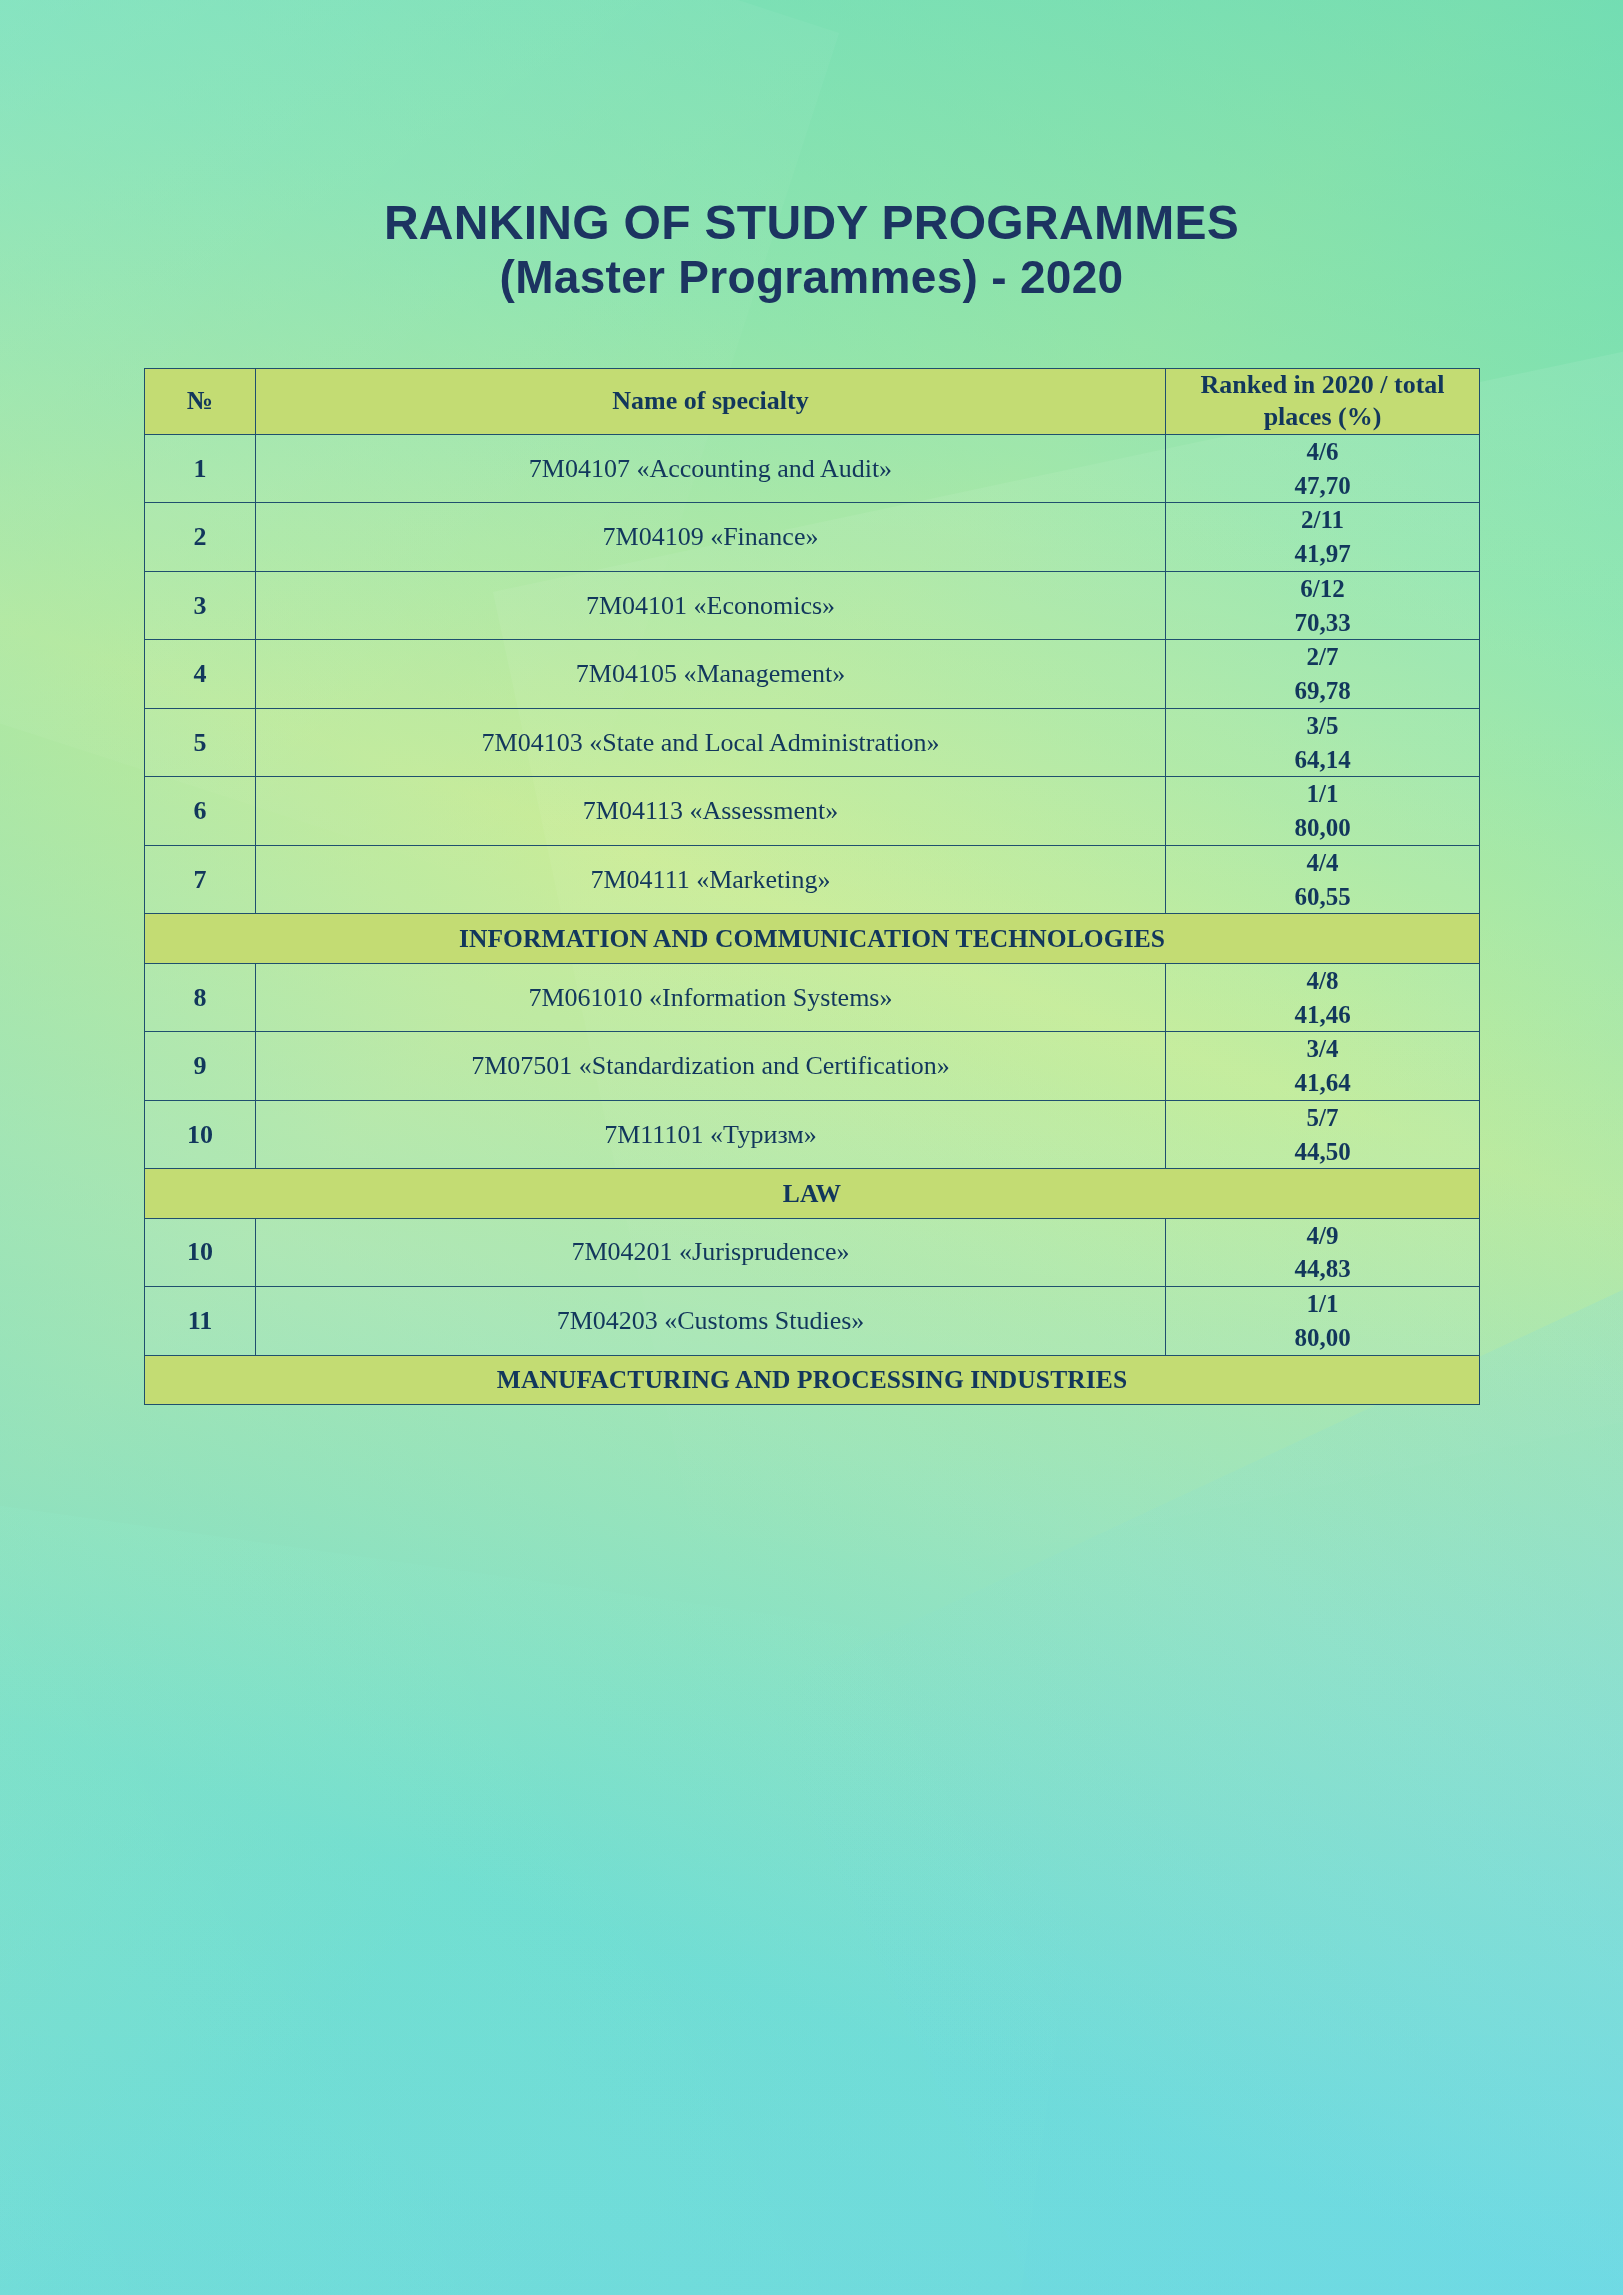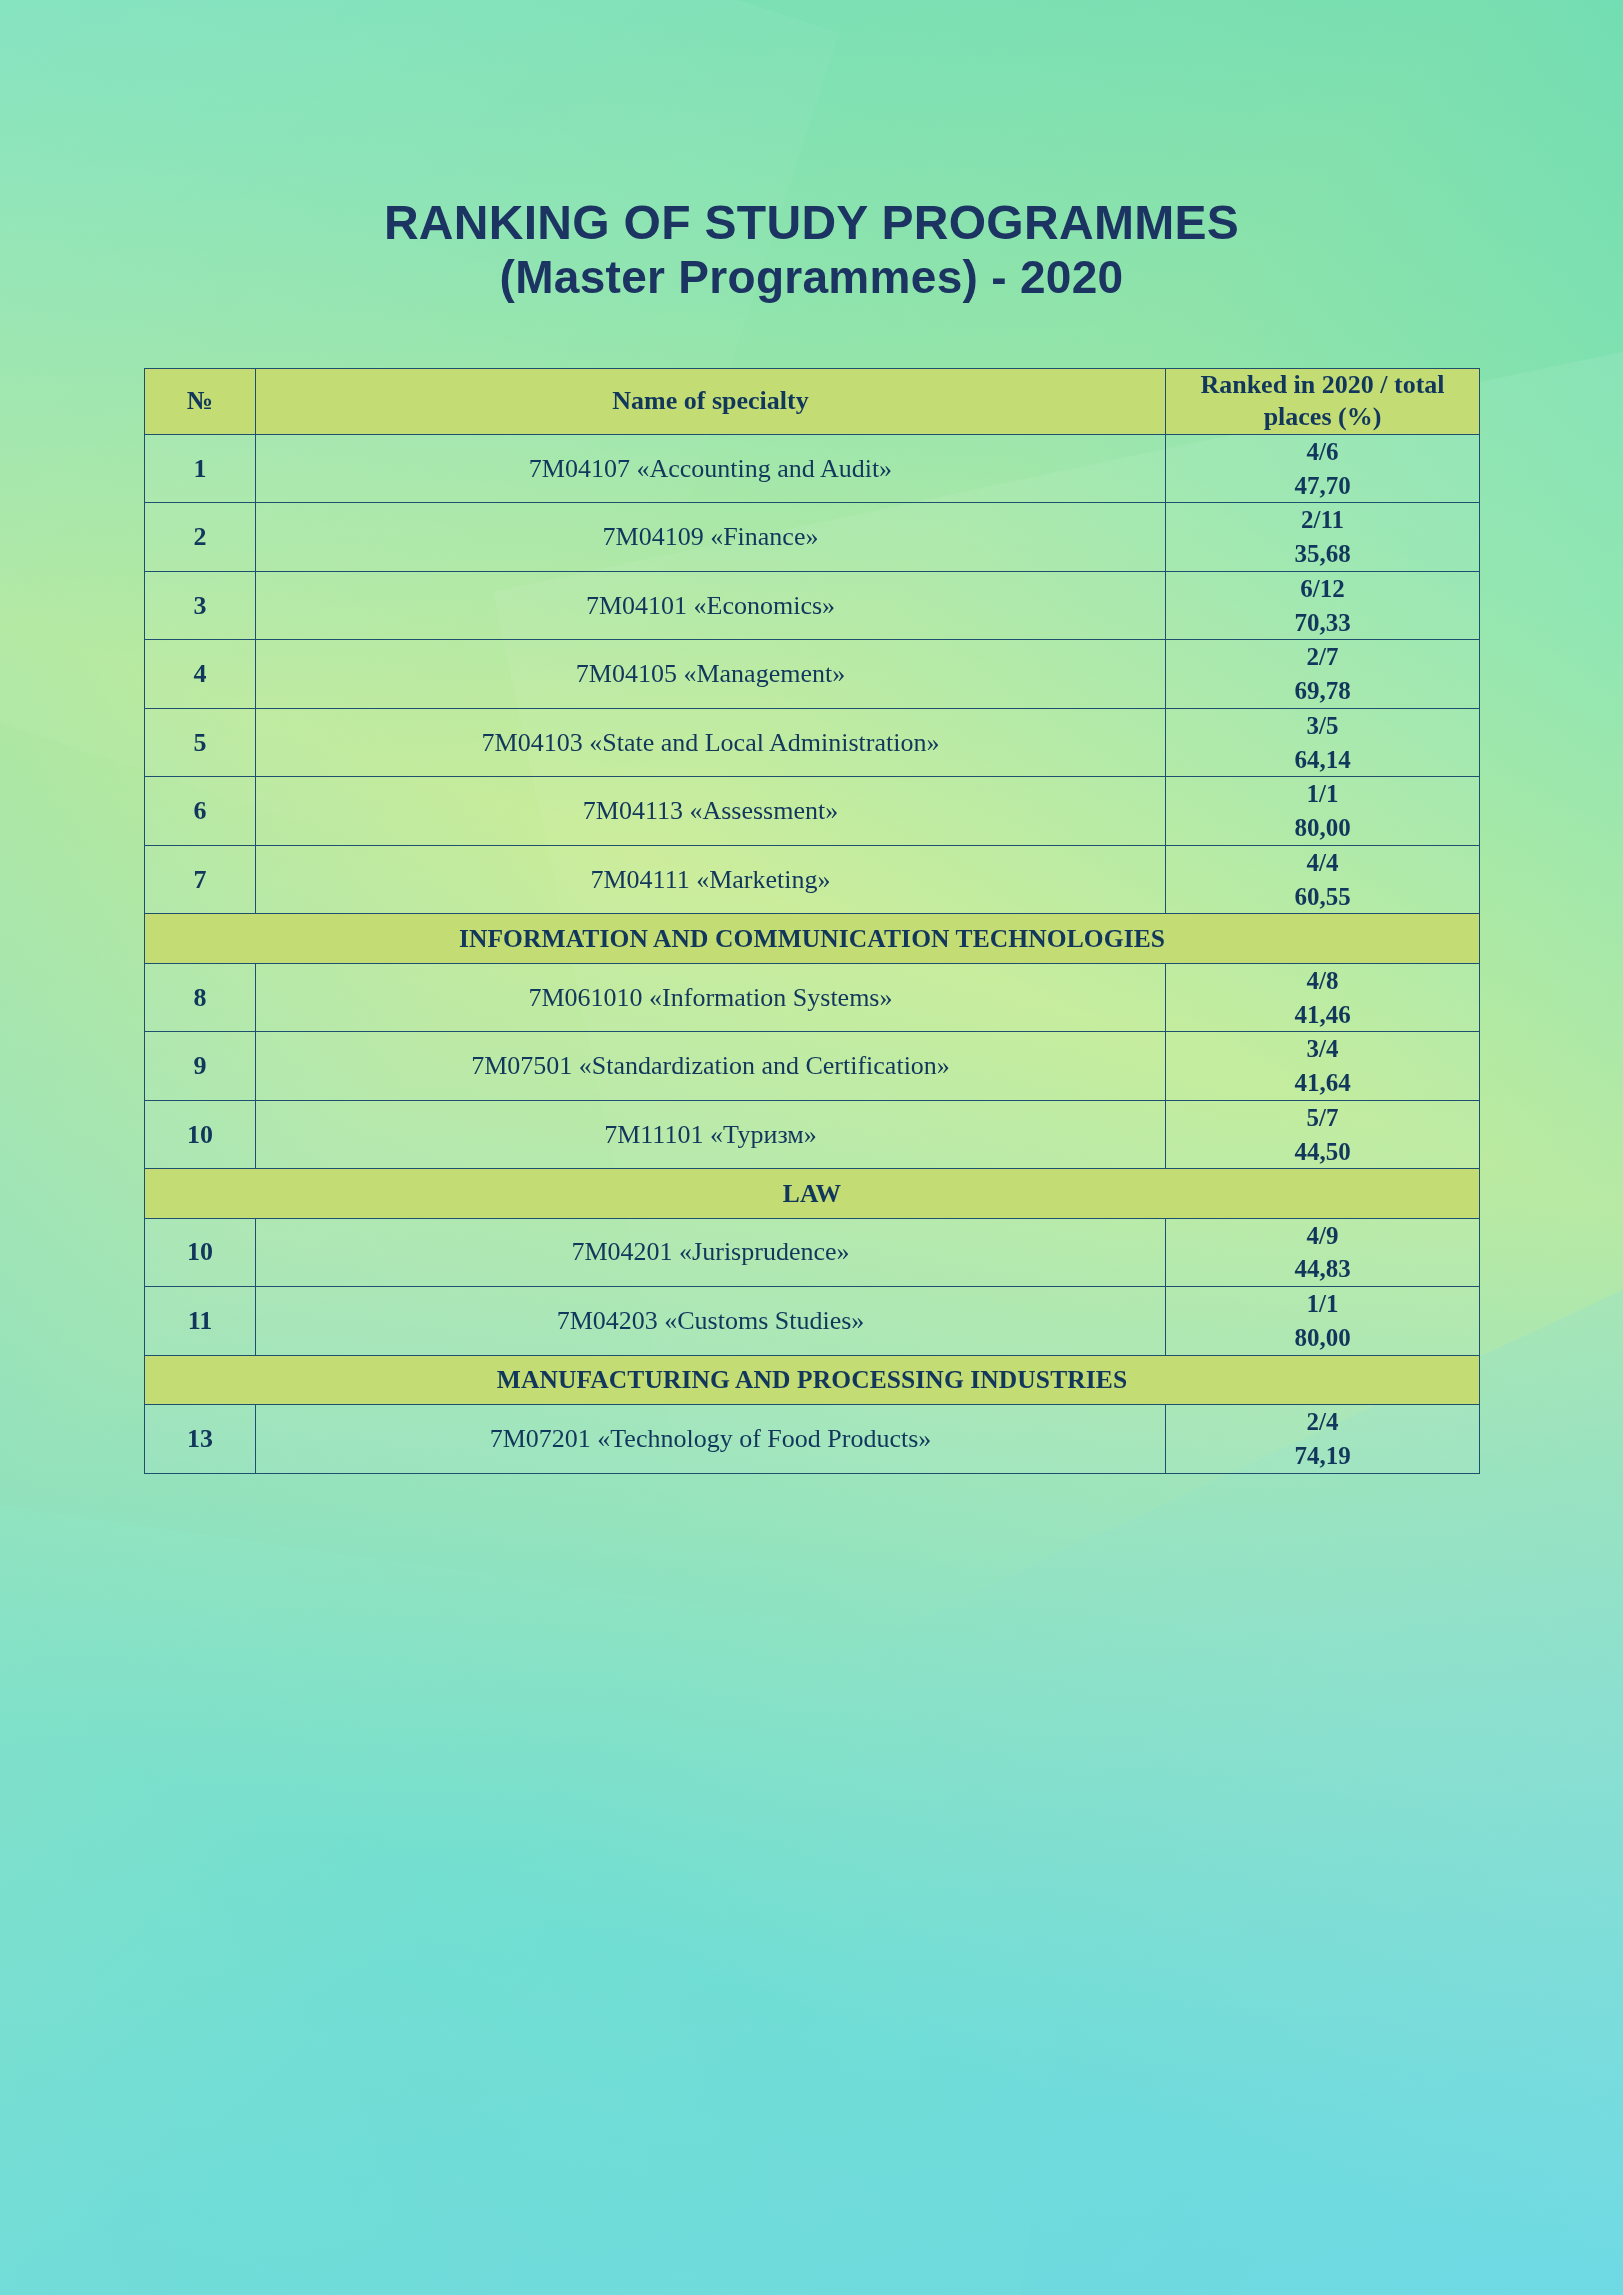--- a/index.html
+++ b/index.html
@@ -172,21 +172,21 @@
             <td class="rank">
               <span class="r1">4/6</span>
               <span class="r2">47,70</span>
             </td>
           </tr>
           <tr class="item">
             <td class="num">2</td>
             <td class="name">7M04109 «Finance»</td>
             <td class="rank">
               <span class="r1">2/11</span>
-              <span class="r2">35,68</span>
+              <span class="r2">41,97</span>
             </td>
           </tr>
           <tr class="item">
             <td class="num">3</td>
             <td class="name">7M04101 «Economics»</td>
             <td class="rank">
               <span class="r1">6/12</span>
               <span class="r2">70,33</span>
             </td>
           </tr>
@@ -263,27 +263,19 @@
           <tr class="item">
             <td class="num">11</td>
             <td class="name">7M04203 «Customs Studies»</td>
             <td class="rank">
               <span class="r1">1/1</span>
               <span class="r2">80,00</span>
             </td>
           </tr>
           <tr class="section">
             <td colspan="3">MANUFACTURING AND PROCESSING INDUSTRIES</td>
-          </tr>
-          <tr class="item">
-            <td class="num">13</td>
-            <td class="name">7M07201 «Technology of Food Products»</td>
-            <td class="rank">
-              <span class="r1">2/4</span>
-              <span class="r2">74,19</span>
-            </td>
           </tr>
         </tbody>
     </table>
   </div>
 
 </div>
 
 
 </body></html>

